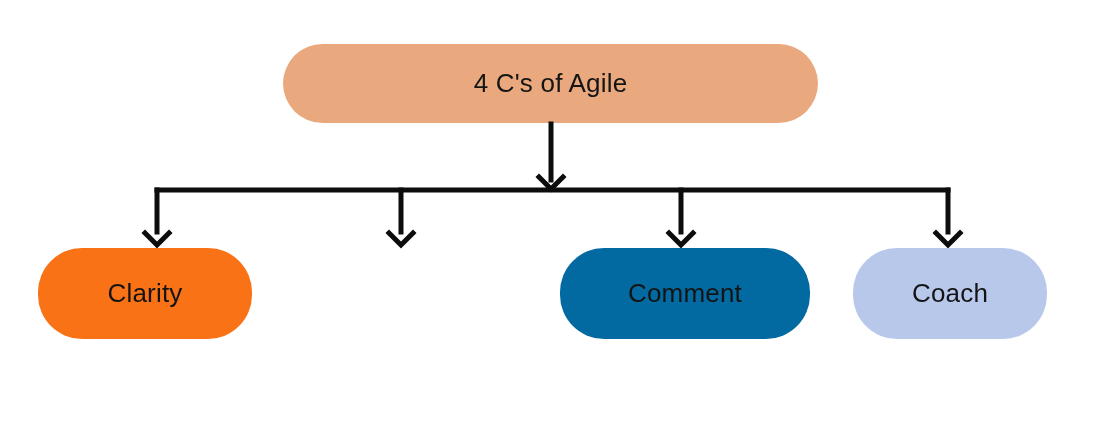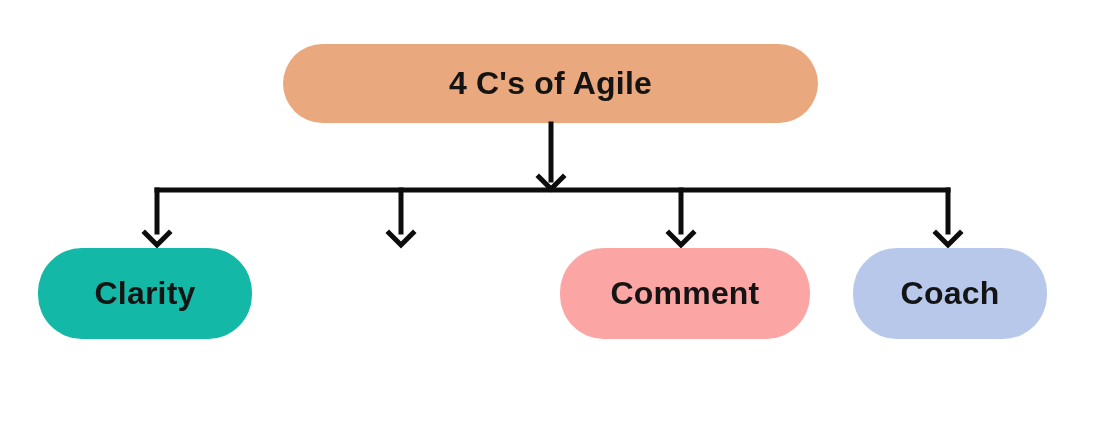--- a/index.html
+++ b/index.html
@@ -15,22 +15,22 @@
     height: 424px;
     background: #ffffff;
     overflow: hidden;
   }
   .node {
     position: absolute;
     display: flex;
     align-items: center;
     justify-content: center;
     color: #141414;
-    font-weight: 700;
-    font-size: 32px;
+    font-weight: 400;
+    font-size: 26px;
     letter-spacing: 0.2px;
     white-space: nowrap;
   }
   .node-root {
     left: 283px;
     top: 44px;
     width: 535px;
     height: 79px;
     border-radius: 40px;
   }
@@ -76,26 +76,26 @@
       <path d="M389 233 L401 245 L413 233"></path>
 
       <path d="M681 190 V 232"></path>
       <path d="M669 233 L681 245 L693 233"></path>
 
       <path d="M948 190 V 232"></path>
       <path d="M936 233 L948 245 L960 233"></path>
     </g>
   </svg>
 
-  <div class="node node-child node-child-0" style="background-color: #14b8a6;">
+  <div class="node node-child node-child-0" style="background-color: #f97316;">
     <span>Clarity</span>
   </div>
 
 
-  <div class="node node-child node-child-2" style="background-color: #fca5a5;">
+  <div class="node node-child node-child-2" style="background-color: #0369a1;">
     <span>Comment</span>
   </div>
 
   <div class="node node-child node-child-3" style="background-color: rgb(183, 200, 235); text-align: right;">
     <span>Coach</span>
   </div>
 
 </div>
 
 </body></html>

